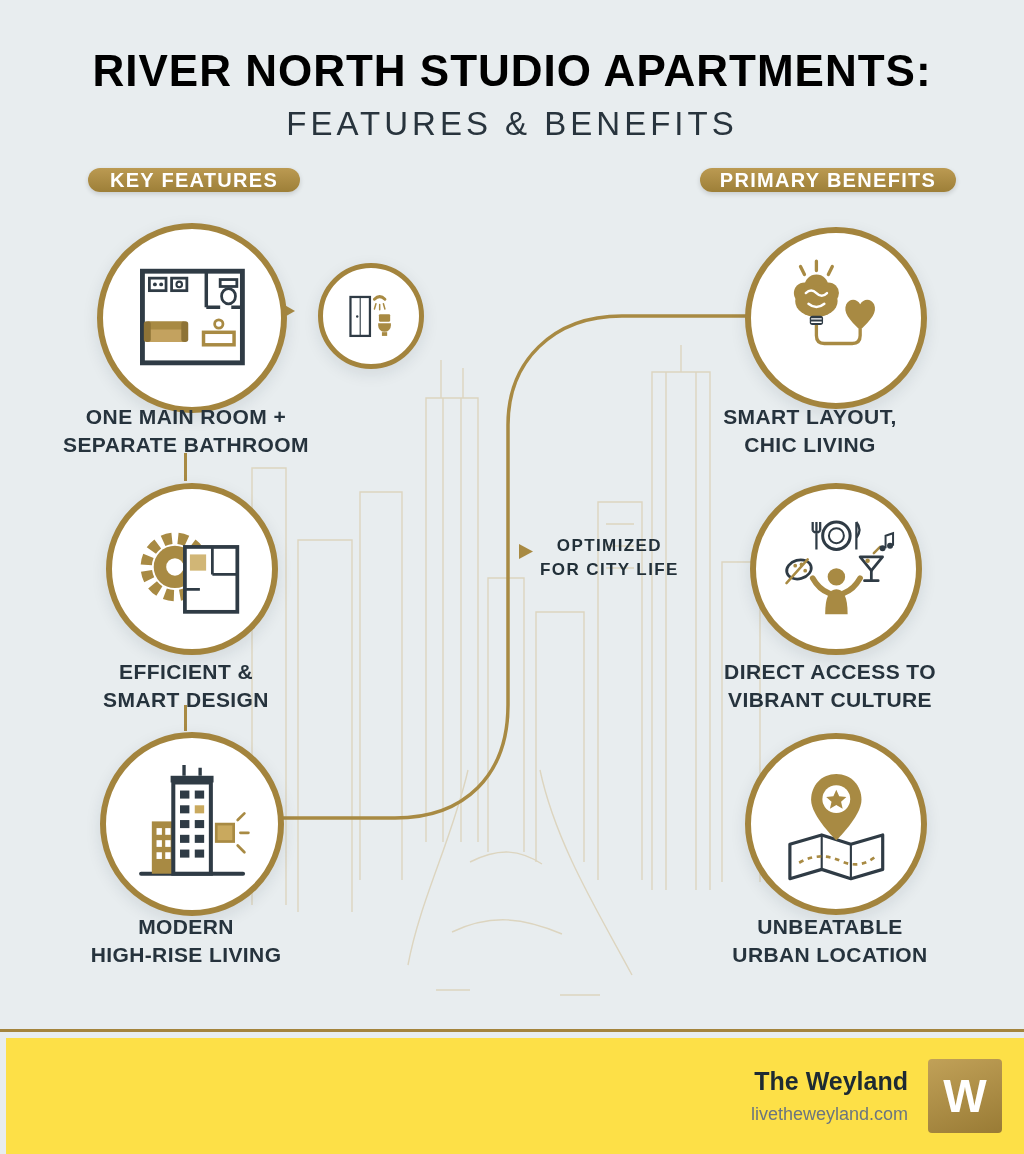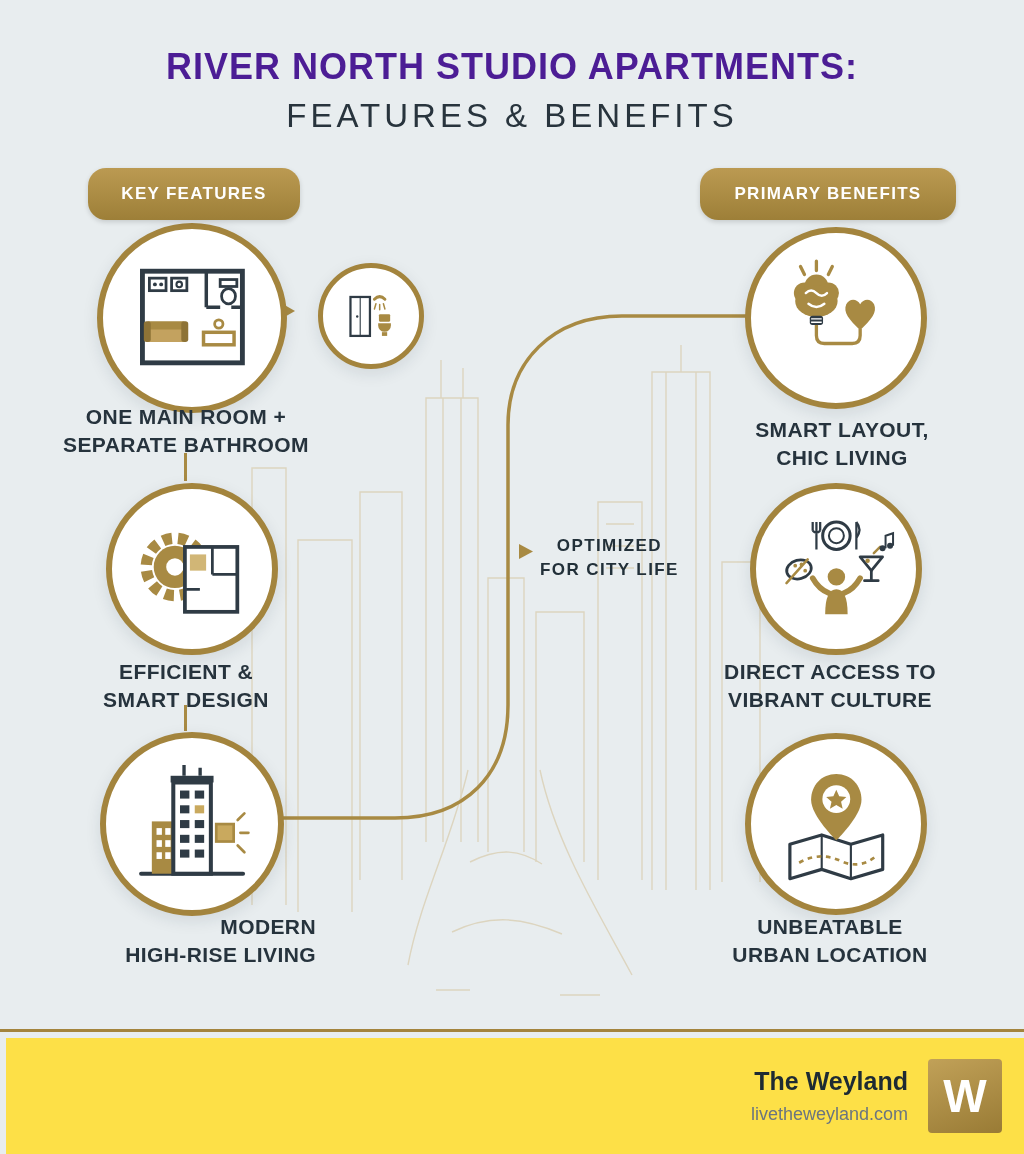--- a/index.html
+++ b/index.html
@@ -3,28 +3,28 @@
 <meta charset="utf-8">
 <style>
   html,body{margin:0;padding:0;}
   .canvas{
     position:relative;width:1024px;height:1154px;
     background:#e8edef;overflow:hidden;
     font-family:"Liberation Sans",sans-serif;color:#1d2a33;
   }
   
   .titles{position:absolute;top:46px;left:0;width:100%;text-align:center;z-index:3;}
-  .title-1{font-size:36px;font-weight:800;letter-spacing:1px;color:#4c1d95;}
+  .title-1{font-size:44px;font-weight:800;letter-spacing:1px;color:#000000;}
   .title-2{font-size:33px;font-weight:400;letter-spacing:4px;color:#28343d;margin-top:9px;}
   
   .pill{
-    position:absolute;height:52px;border-radius:18px;z-index:3;
+    position:absolute;height:24px;border-radius:18px;z-index:3;
     background:linear-gradient(180deg,#bb9a52,#9d7f38);
     display:flex;align-items:center;justify-content:center;
-    color:#fff;font-size:17px;font-weight:700;letter-spacing:1.3px;
+    color:#fff;font-size:20px;font-weight:700;letter-spacing:1.3px;
     box-shadow:0 2px 5px rgba(0,0,0,.15);
   }
   .pill-left{left:88px;top:168px;width:212px;}
   .pill-right{left:700px;top:168px;width:256px;}
   
   .node{
     position:absolute;border-radius:50%;background:#fff;
     border:6px solid #a3843d;box-shadow:0 5px 16px rgba(20,40,60,.10);
     display:flex;align-items:center;justify-content:center;z-index:2;
   }
@@ -174,21 +174,21 @@
       <rect x="41" y="47" width="7" height="6" fill="#2f3b45"></rect>
         <rect x="52" y="47" width="7" height="6" fill="#2f3b45"></rect>
       <rect x="41" y="58" width="7" height="6" fill="#2f3b45"></rect>
         <rect x="52" y="58" width="7" height="6" fill="#2f3b45"></rect>
       <rect x="41" y="69" width="7" height="6" fill="#2f3b45"></rect>
         <rect x="52" y="69" width="7" height="6" fill="#2f3b45"></rect>
       <rect x="68" y="50" width="13" height="13" fill="#c9a95e" stroke="#a88a43" stroke-width="2"></rect>
       <path d="M84 47 l5 -5 M84 66 l5 5 M86 56.5 h6" stroke="#a88a43" stroke-width="2" stroke-linecap="round"></path>
     </svg>
   </div>
-  <div class="node-label" style="left:56px;top:913px;text-align:right;">
+  <div class="node-label" style="left:56px;top:913px;">
     <div>MODERN</div>
     <div>HIGH-RISE LIVING</div>
   </div>
 
   <div class="flow-label">
     <div>OPTIMIZED</div>
     <div>FOR CITY LIFE</div>
   </div>
 
   <div class="node" style="left:745px;top:227px;width:170px;height:170px;">
@@ -200,21 +200,21 @@
           <circle cx="44" cy="31" r="8"></circle>
         <ellipse cx="35" cy="37" rx="16" ry="12"></ellipse>
       </g>
       <path d="M27 31 q4 -4 8 0 q4 4 8 0 M29 39 q6 5 12 0" stroke="#fff" stroke-width="1.8" fill="none" stroke-linecap="round"></path>
       <rect x="30" y="48" width="10" height="7" rx="2" fill="#2f3b45"></rect>
       <path d="M31 50.5 h8 M31 53 h8" stroke="#fff" stroke-width="1"></path>
       <path d="M35 55 V63 Q35 69 41 69 H62 Q68 69 68 63 V58" fill="none" stroke="#a88a43" stroke-width="2.5"></path>
       <path d="M68 59 C59.5 51 55 45.5 57.5 39.5 C59.5 35 65.5 34.6 68 39.5 C70.5 34.6 76.5 35 78.5 39.5 C81 45.5 76.5 51 68 59 Z" fill="#a88a43"></path>
     </svg>
   </div>
-  <div class="node-label" style="left:712px;top:403px;margin-top:13px;">
+  <div class="node-label" style="left:680px;top:403px;">
     <div>SMART LAYOUT,</div>
     <div>CHIC LIVING</div>
   </div>
 
   <div class="node" style="left:750px;top:483px;width:160px;height:160px;">
     <svg viewBox="0 0 100 100">
       <circle cx="50" cy="23" r="11" fill="none" stroke="#2f3b45" stroke-width="2.4"></circle>
       <circle cx="50" cy="23" r="6" fill="none" stroke="#2f3b45" stroke-width="1.6"></circle>
       <path d="M34 12 v22 M31 12 v7 M37 12 v7 M31 19 q3 3 6 0" stroke="#2f3b45" stroke-width="1.8" fill="none"></path>
       <path d="M66 12 v22 M66 12 q5 6 0 13" stroke="#2f3b45" stroke-width="1.8" fill="none"></path>

